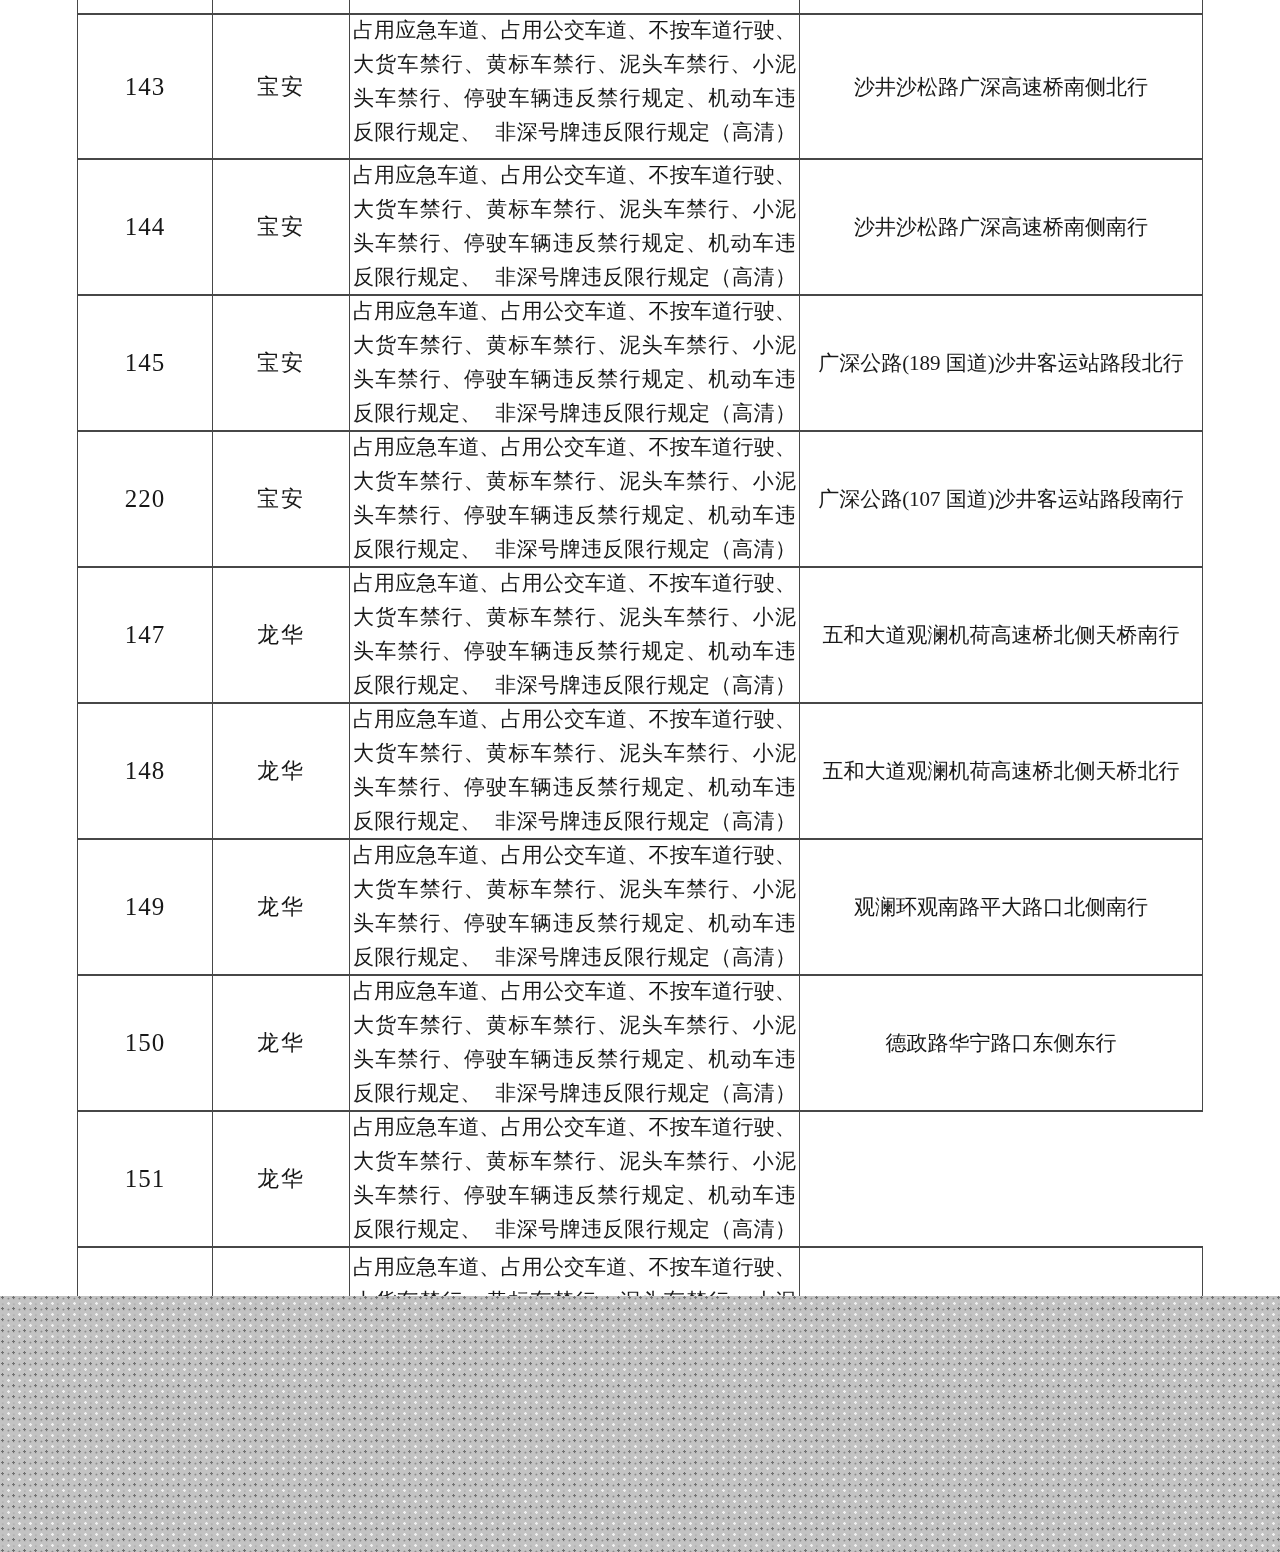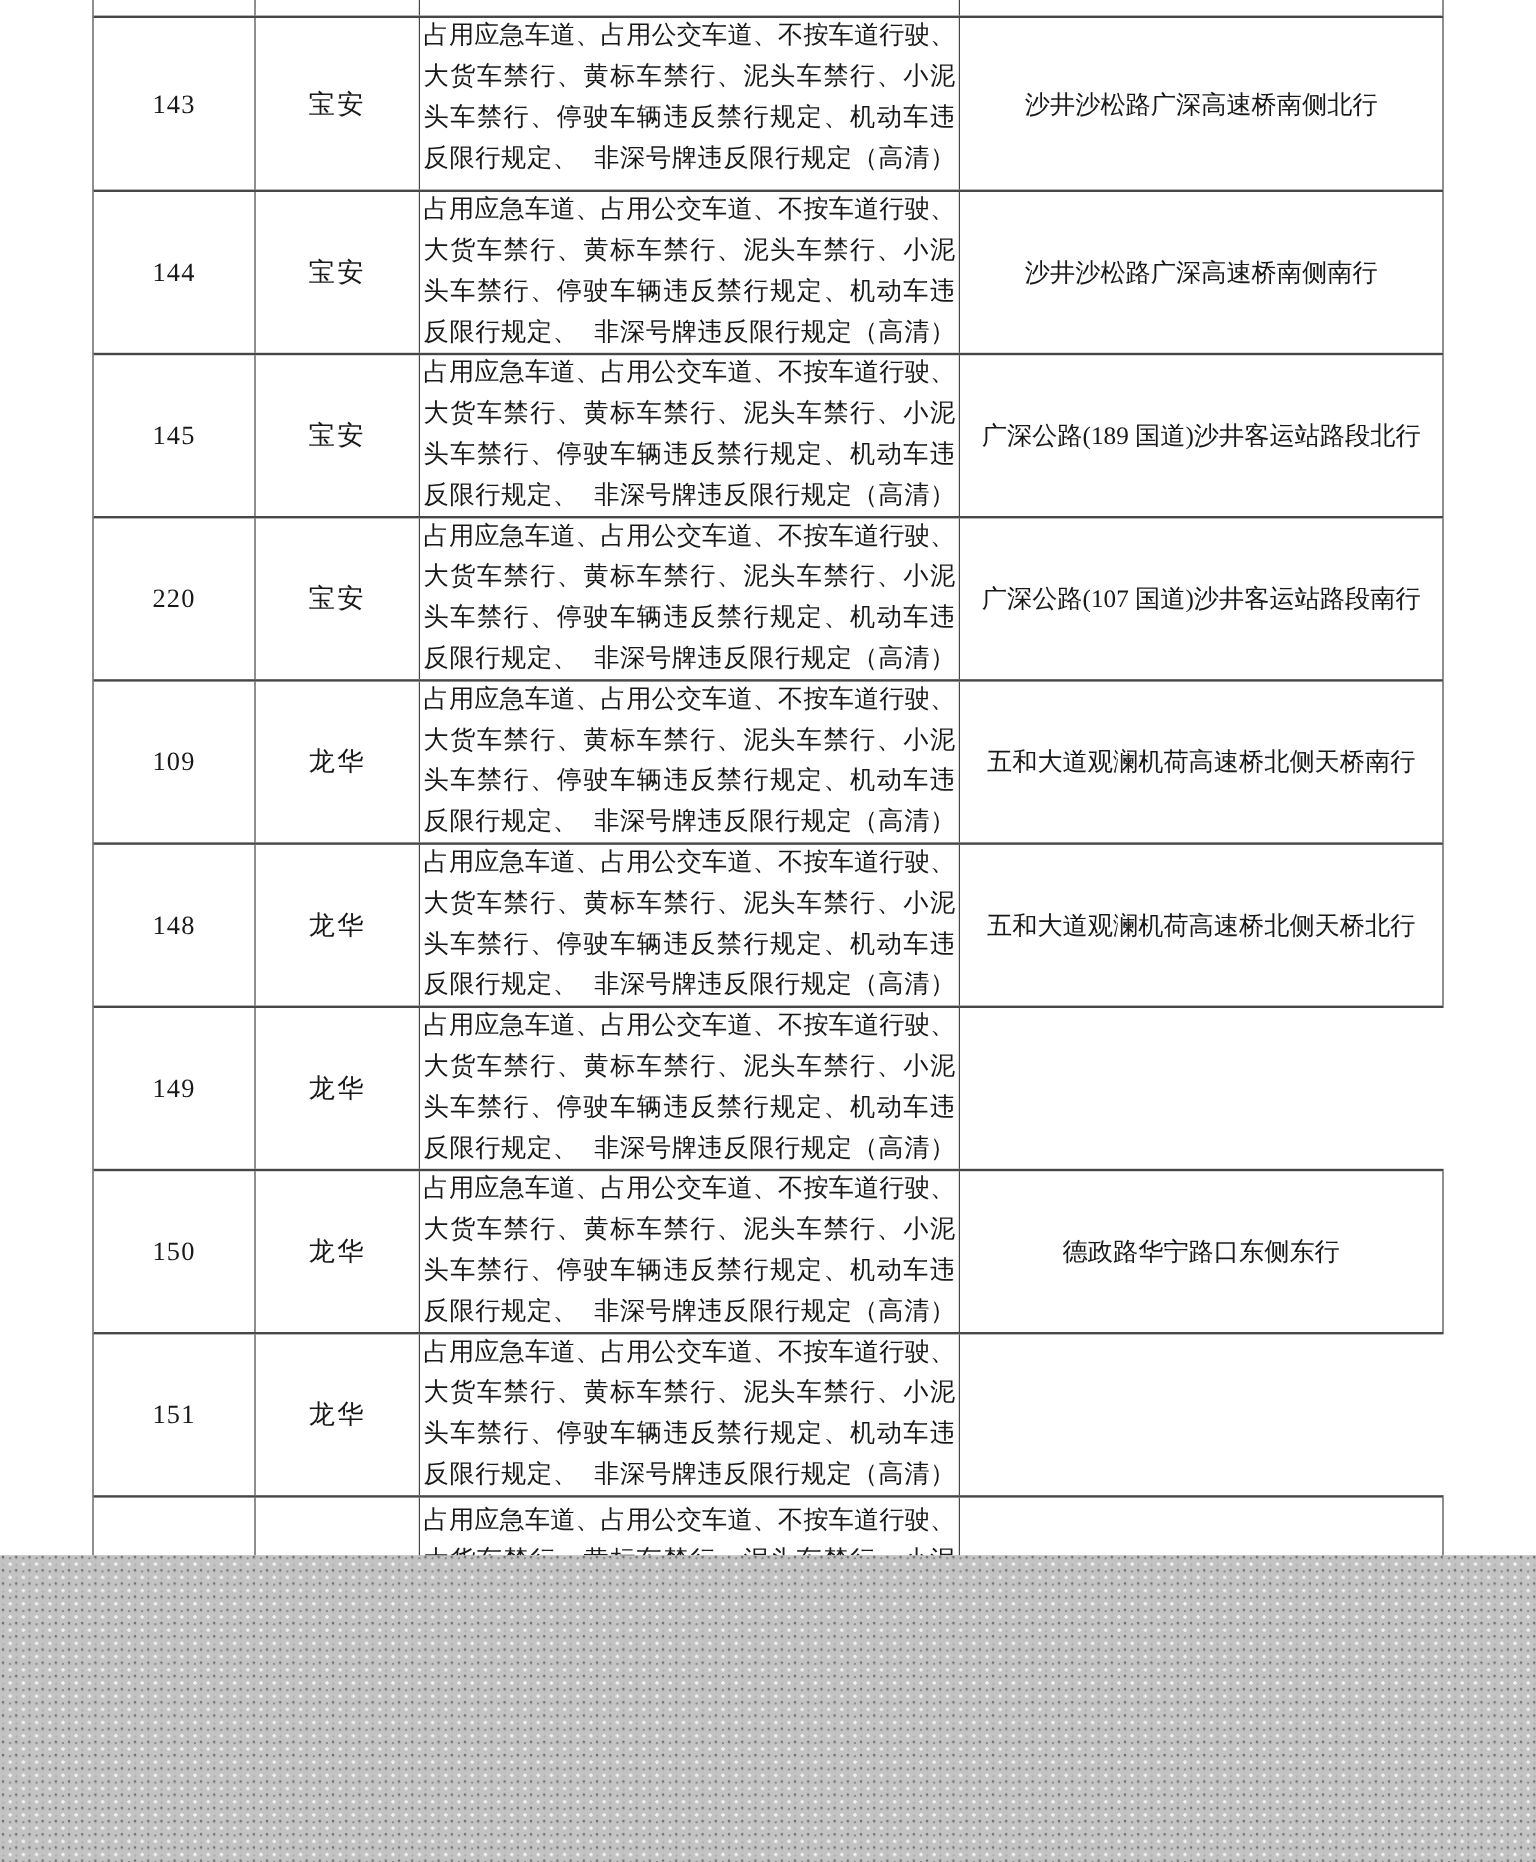--- a/index.html
+++ b/index.html
@@ -25,21 +25,21 @@
     box-sizing:border-box;
   }
   .cell{
     border-right:1.5px solid #474747;
     box-sizing:border-box;
     overflow:hidden;
     display:flex;
     align-items:center;
     justify-content:center;
   }
-  .c-no   {width:135px;font-size:22px;letter-spacing:1px;}
+  .c-no   {width:135px;font-size:25px;letter-spacing:1px;}
   .c-dist {width:137px;font-size:22px;letter-spacing:2px;}
   .c-vio  {
     width:450px;
     font-size:21px;
     line-height:34px;
     padding:0 3px;
     white-space:pre-line;
     display:block;
     text-align:justify;
     text-align-last:justify;
@@ -116,21 +116,21 @@
         <div class="cell c-no">220</div>
         <div class="cell c-dist">宝安</div>
         <div class="cell c-vio">占用应急车道、占用公交车道、不按车道行驶、
 大货车禁行、黄标车禁行、泥头车禁行、小泥
 头车禁行、停驶车辆违反禁行规定、机动车违
 反限行规定、 非深号牌违反限行规定（高清）</div>
         <div class="cell c-loc">广深公路(107 国道)沙井客运站路段南行</div>
       </div>
 
       <div class="row data-row">
-        <div class="cell c-no">109</div>
+        <div class="cell c-no">147</div>
         <div class="cell c-dist">龙华</div>
         <div class="cell c-vio">占用应急车道、占用公交车道、不按车道行驶、
 大货车禁行、黄标车禁行、泥头车禁行、小泥
 头车禁行、停驶车辆违反禁行规定、机动车违
 反限行规定、 非深号牌违反限行规定（高清）</div>
         <div class="cell c-loc">五和大道观澜机荷高速桥北侧天桥南行</div>
       </div>
 
       <div class="row data-row">
         <div class="cell c-no">148</div>
@@ -142,20 +142,21 @@
         <div class="cell c-loc">五和大道观澜机荷高速桥北侧天桥北行</div>
       </div>
 
       <div class="row data-row">
         <div class="cell c-no">149</div>
         <div class="cell c-dist">龙华</div>
         <div class="cell c-vio">占用应急车道、占用公交车道、不按车道行驶、
 大货车禁行、黄标车禁行、泥头车禁行、小泥
 头车禁行、停驶车辆违反禁行规定、机动车违
 反限行规定、 非深号牌违反限行规定（高清）</div>
+        <div class="cell c-loc">观澜环观南路平大路口北侧南行</div>
       </div>
 
       <div class="row data-row">
         <div class="cell c-no">150</div>
         <div class="cell c-dist">龙华</div>
         <div class="cell c-vio">占用应急车道、占用公交车道、不按车道行驶、
 大货车禁行、黄标车禁行、泥头车禁行、小泥
 头车禁行、停驶车辆违反禁行规定、机动车违
 反限行规定、 非深号牌违反限行规定（高清）</div>
         <div class="cell c-loc">德政路华宁路口东侧东行</div>

